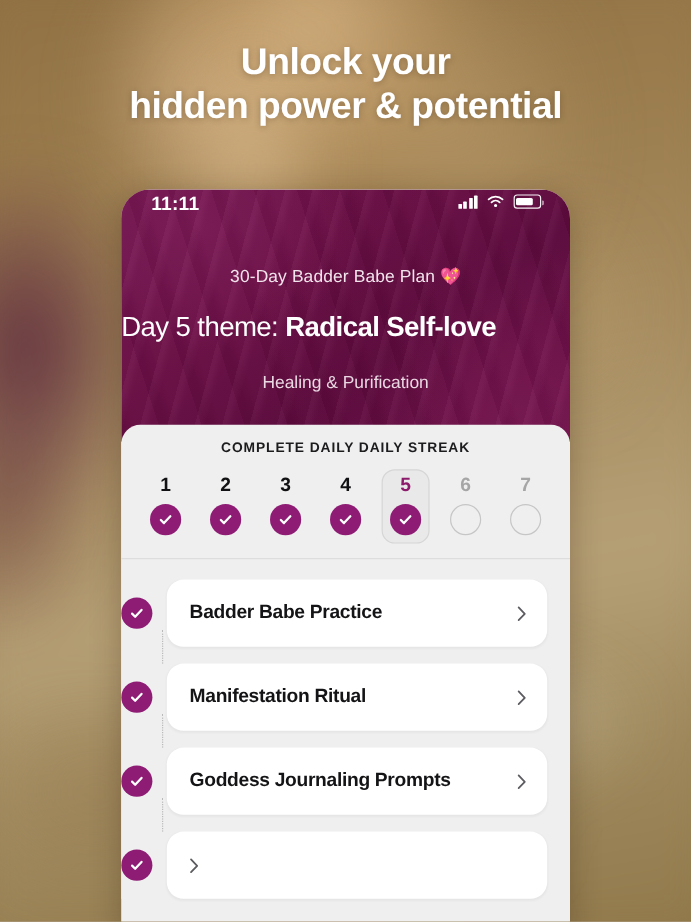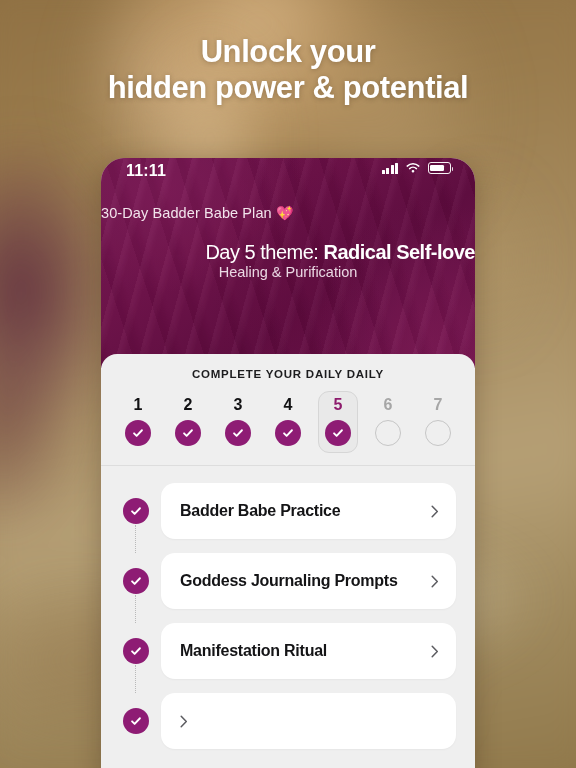--- a/index.html
+++ b/index.html
@@ -164,43 +164,45 @@
     height: 100%;
     width: 72%;
     background: #fff;
     border-radius: 1.3px;
   }
 
   
   .plan-name {
     position: relative;
     z-index: 2;
+    text-align: center;
     color: #f2e4ec;
     font-size: 14.5px;
-    margin-top: 3px;
+    margin-top: 20px;
     letter-spacing: 0.1px;
   }
   .plan-name .emo { font-size: 14px; }
   .day-theme {
     position: relative;
     z-index: 2;
-    text-align: right;
+    text-align: left;
     color: #ffffff;
-    font-size: 20px;
+    font-size: 23px;
     margin-top: 20px;
     letter-spacing: -0.5px;
     white-space: nowrap;
   }
   .day-theme .bold { font-weight: bold; }
   .sub-theme {
     position: relative;
     z-index: 2;
     text-align: center;
     color: #ead8e3;
     font-size: 14.5px;
+    margin-top: 25px;
   }
 
   
   .streak-card {
     position: relative;
     margin-top: -14px;
     background: #efefef;
     border-radius: 16px 16px 0 0;
     padding: 14px 0 0 0;
     z-index: 3;
@@ -269,21 +271,20 @@
   .task-list {
     background: #efefef;
     padding: 17px 0 0 0;
     position: relative;
   }
   .task-row {
     position: relative;
     display: flex;
     align-items: center;
     margin-bottom: 14px;
-    padding-left: 22px;
   }
   .rail-dotted {
     position: absolute;
     left: 34px;
     top: 42px;
     bottom: -14px;
     width: 0;
     border-left: 1.6px dotted #b9b9b9;
     z-index: 0;
   }
@@ -371,21 +372,21 @@
     </div>
 
     <div class="day-theme">
       <span>Day 5 theme: </span><span class="bold">Radical Self-love</span>
     </div>
 
     <div class="sub-theme">Healing &amp; Purification</div>
   </div>
 
   <div class="streak-card">
-    <div class="streak-title">COMPLETE YOUR DAILY DAILY</div>
+    <div class="streak-title">COMPLETE DAILY DAILY STREAK</div>
     <div class="days" id="days-row">
         <div class="day">
           <div class="day-num">1</div>
           <div class="dot">
             <svg class="check" viewBox="0 0 14 14">
               <path d="M2.4 7.4l3 3 6.2-6.6" stroke="#fff" stroke-width="2.2" fill="none" stroke-linecap="round" stroke-linejoin="round"></path>
             </svg>
           </div>
         </div>
         <div class="day">
@@ -448,35 +449,35 @@
         </div>
       </div>
       <div class="task-row">
         <div class="rail-dotted"></div>
         <div class="task-check">
           <svg class="check" viewBox="0 0 14 14">
             <path d="M2.4 7.4l3 3 6.2-6.6" stroke="#fff" stroke-width="2.2" fill="none" stroke-linecap="round" stroke-linejoin="round"></path>
           </svg>
         </div>
         <div class="task-card">
-          <span class="task-label">Goddess Journaling Prompts</span>
+          <span class="task-label">Manifestation Ritual</span>
           <svg class="chev" viewBox="0 0 8 13">
             <path d="M1.2 1.2L6.3 6.5 1.2 11.8" stroke="#5b5b60" stroke-width="1.5" fill="none" stroke-linecap="round" stroke-linejoin="round"></path>
           </svg>
         </div>
       </div>
       <div class="task-row">
         <div class="rail-dotted"></div>
         <div class="task-check">
           <svg class="check" viewBox="0 0 14 14">
             <path d="M2.4 7.4l3 3 6.2-6.6" stroke="#fff" stroke-width="2.2" fill="none" stroke-linecap="round" stroke-linejoin="round"></path>
           </svg>
         </div>
         <div class="task-card">
-          <span class="task-label">Manifestation Ritual</span>
+          <span class="task-label">Goddess Journaling Prompts</span>
           <svg class="chev" viewBox="0 0 8 13">
             <path d="M1.2 1.2L6.3 6.5 1.2 11.8" stroke="#5b5b60" stroke-width="1.5" fill="none" stroke-linecap="round" stroke-linejoin="round"></path>
           </svg>
         </div>
       </div>
       <div class="task-row">
         <div class="task-check">
           <svg class="check" viewBox="0 0 14 14">
             <path d="M2.4 7.4l3 3 6.2-6.6" stroke="#fff" stroke-width="2.2" fill="none" stroke-linecap="round" stroke-linejoin="round"></path>
           </svg>

